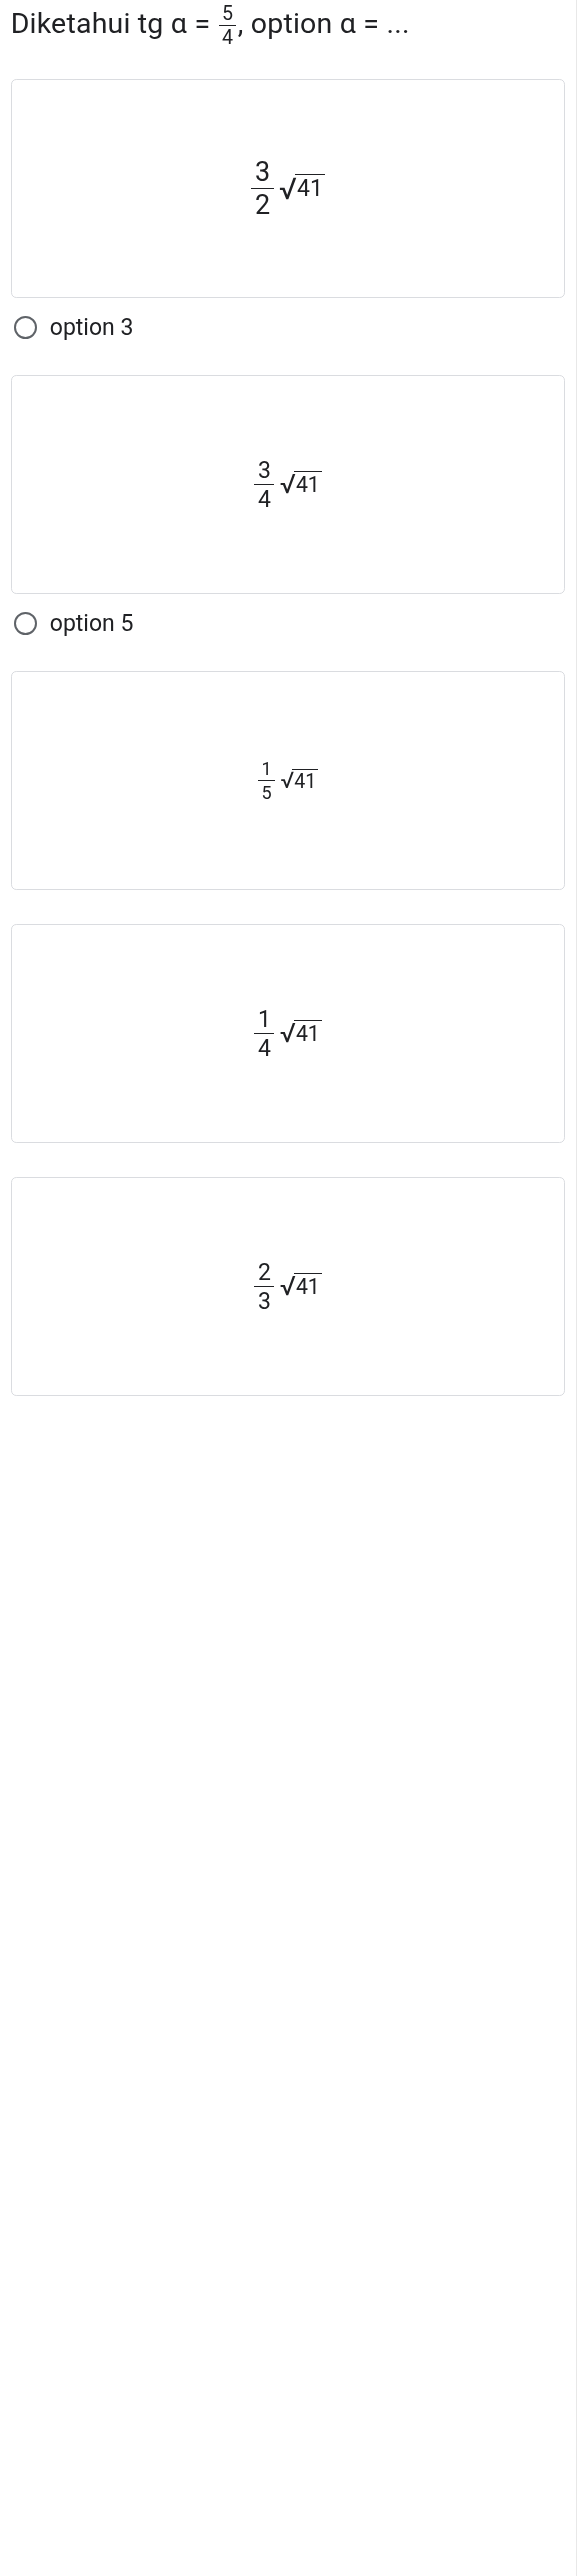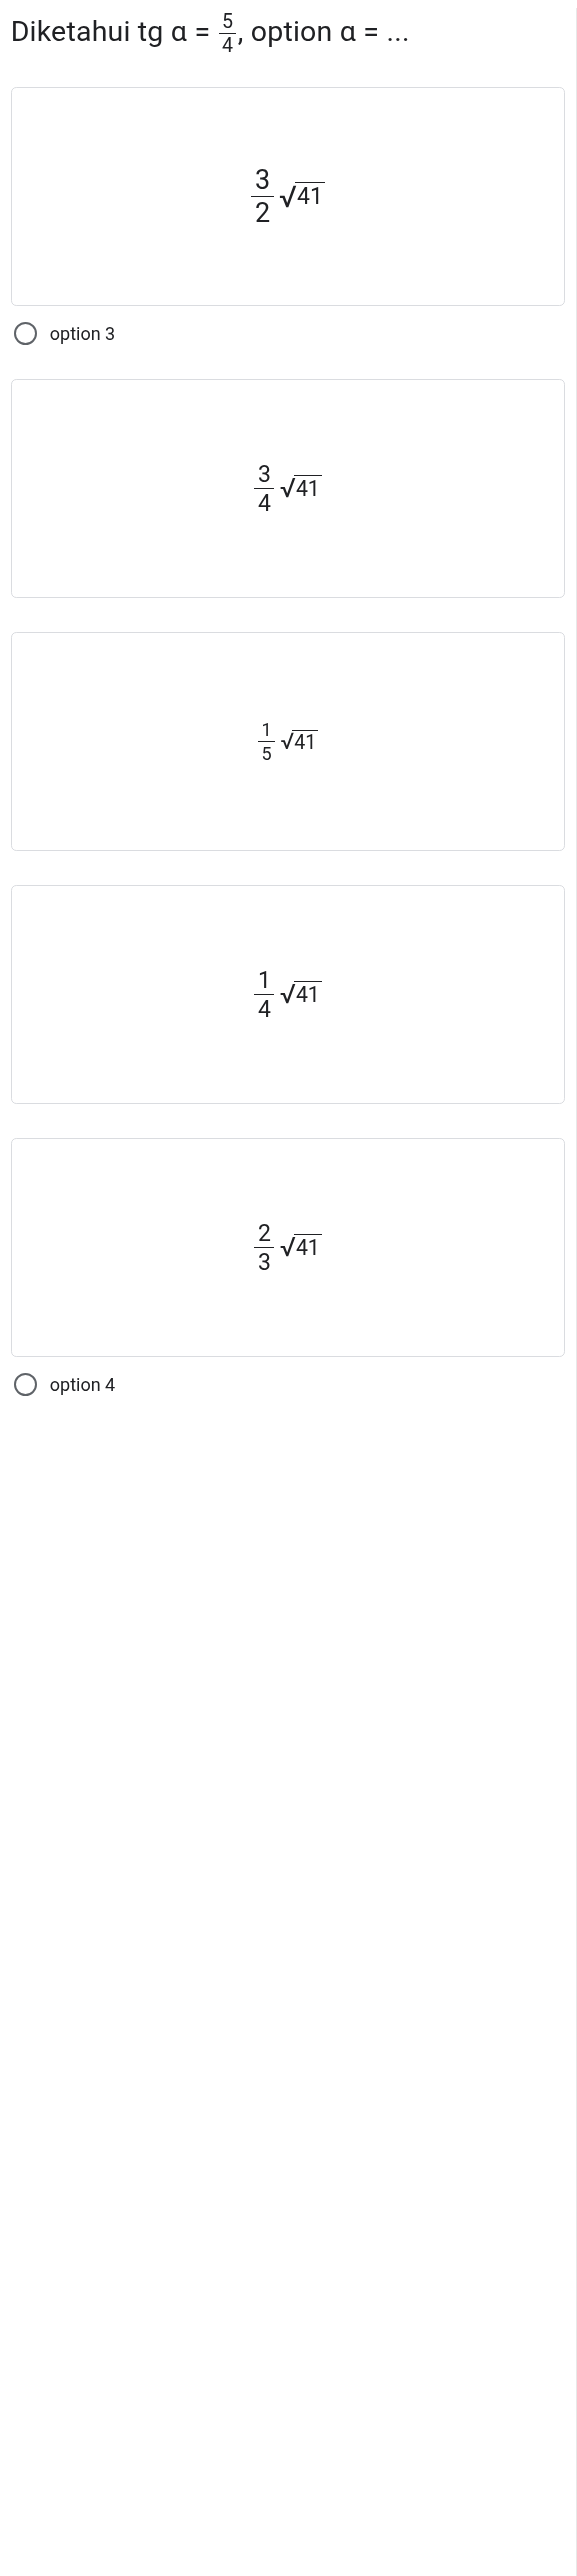--- a/index.html
+++ b/index.html
@@ -14,21 +14,20 @@
   .container {
     padding: 0 10.7px 21.3px 10.7px;
     border-right: 0.9px solid #e8e8e8;
     min-height: 2576px;
   }
   .question {
     font-size: 28.5px;
     line-height: 1.2;
     padding: 3.6px 0 32px 0;
     letter-spacing: 0.2px;
-    margin-top: 8px;
   }
   .question .frac {
     display: inline-block;
     vertical-align: middle;
     text-align: center;
     font-size: 19.6px;
     line-height: 1;
     padding: 0 1.8px;
   }
   .question .frac .n { display:block; border-bottom: 1.8px solid #202124; padding: 0 2.7px 1.8px; }
@@ -76,21 +75,21 @@
     padding: 16px 3.6px 0 3.6px;
   }
   .radio {
     width: 23px; height: 23px;
     border: 2.2px solid #5f6368;
     border-radius: 50%;
     flex: 0 0 auto;
     background: #fff;
   }
   .option-label {
-    font-size: 18px;
+    font-size: 23px;
     color: #202124;
   }
 </style>
 </head>
 <body>
 
 <div class="container">
 
   <div class="question">
     <span>Diketahui tg α =</span>
@@ -125,20 +124,24 @@
         <span class="frac">
           <span class="n">3</span>
           <span class="d">4</span>
         </span>
         <span class="sqrt">
           <span class="radsym">√</span>
           <span class="radicand">41</span>
         </span>
       </div>
     </div>
+    <label class="option-row">
+      <span class="radio"></span>
+      <span class="option-label">option 5</span>
+    </label>
   </div>
 
   <div class="option-block">
     <div class="option-card">
       <div class="expr size-sm">
         <span class="frac">
           <span class="n">1</span>
           <span class="d">5</span>
         </span>
         <span class="sqrt">
@@ -170,20 +173,16 @@
         <span class="frac">
           <span class="n">2</span>
           <span class="d">3</span>
         </span>
         <span class="sqrt">
           <span class="radsym">√</span>
           <span class="radicand">41</span>
         </span>
       </div>
     </div>
-    <label class="option-row">
-      <span class="radio"></span>
-      <span class="option-label">option 4</span>
-    </label>
   </div>
 
 </div>
 
 
 </body></html>

